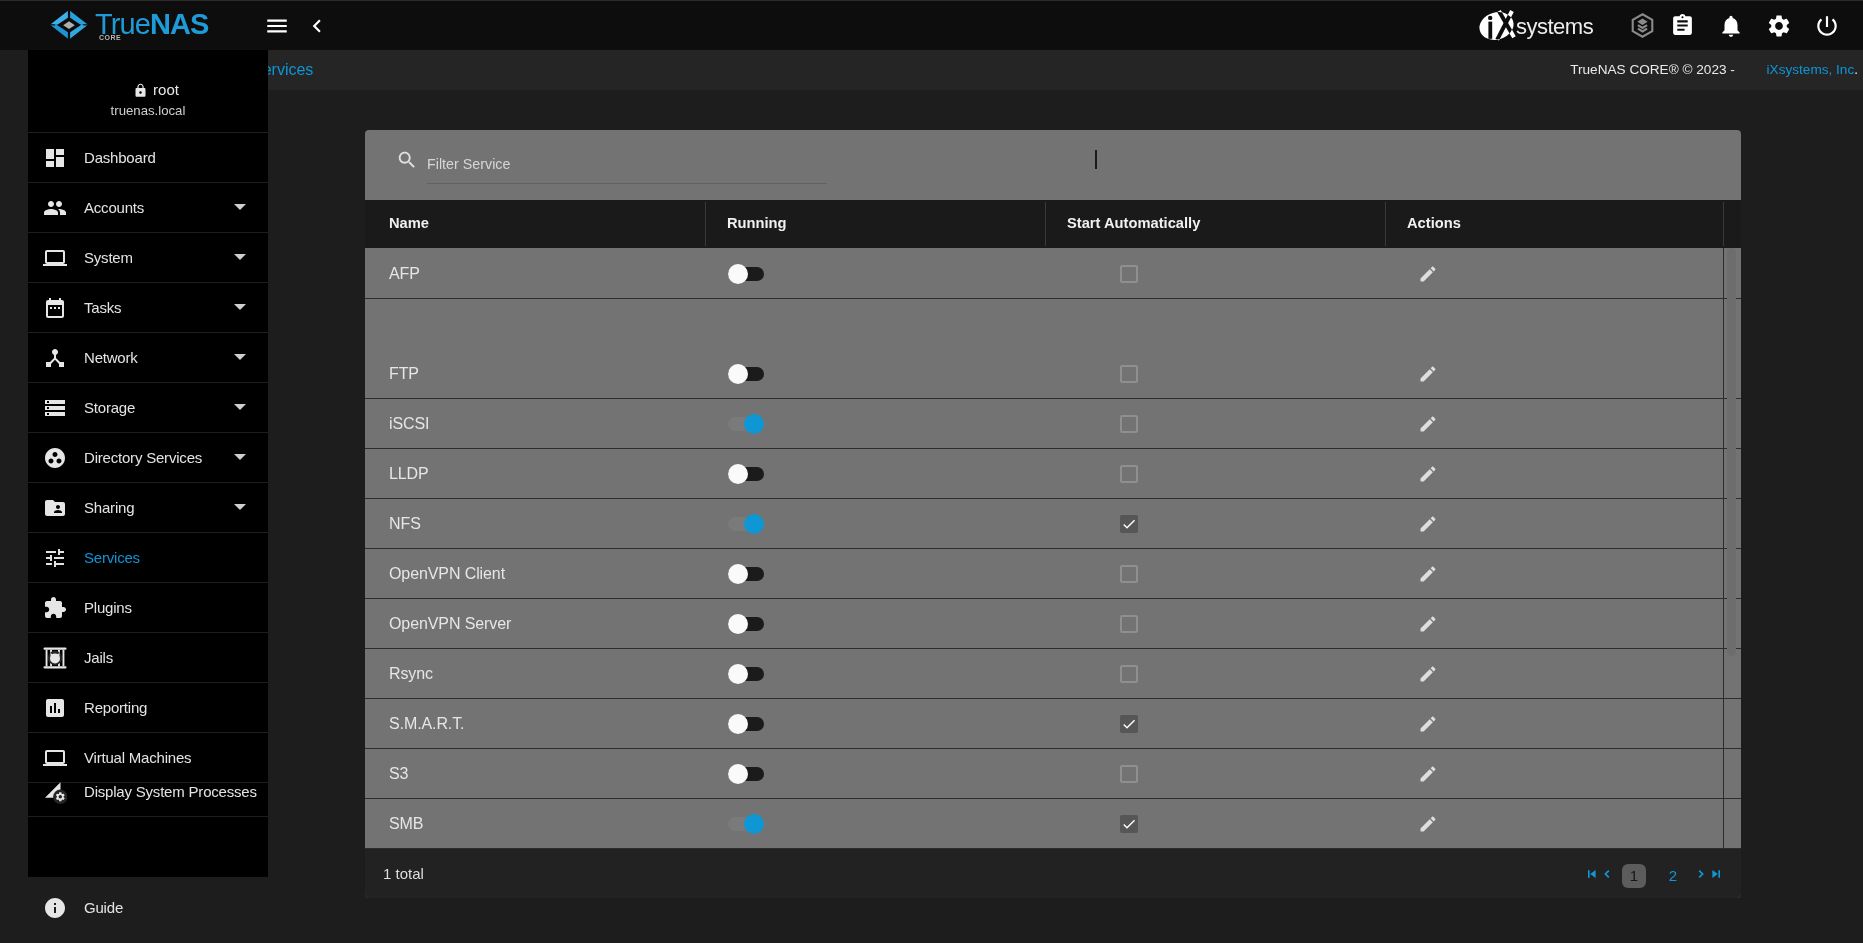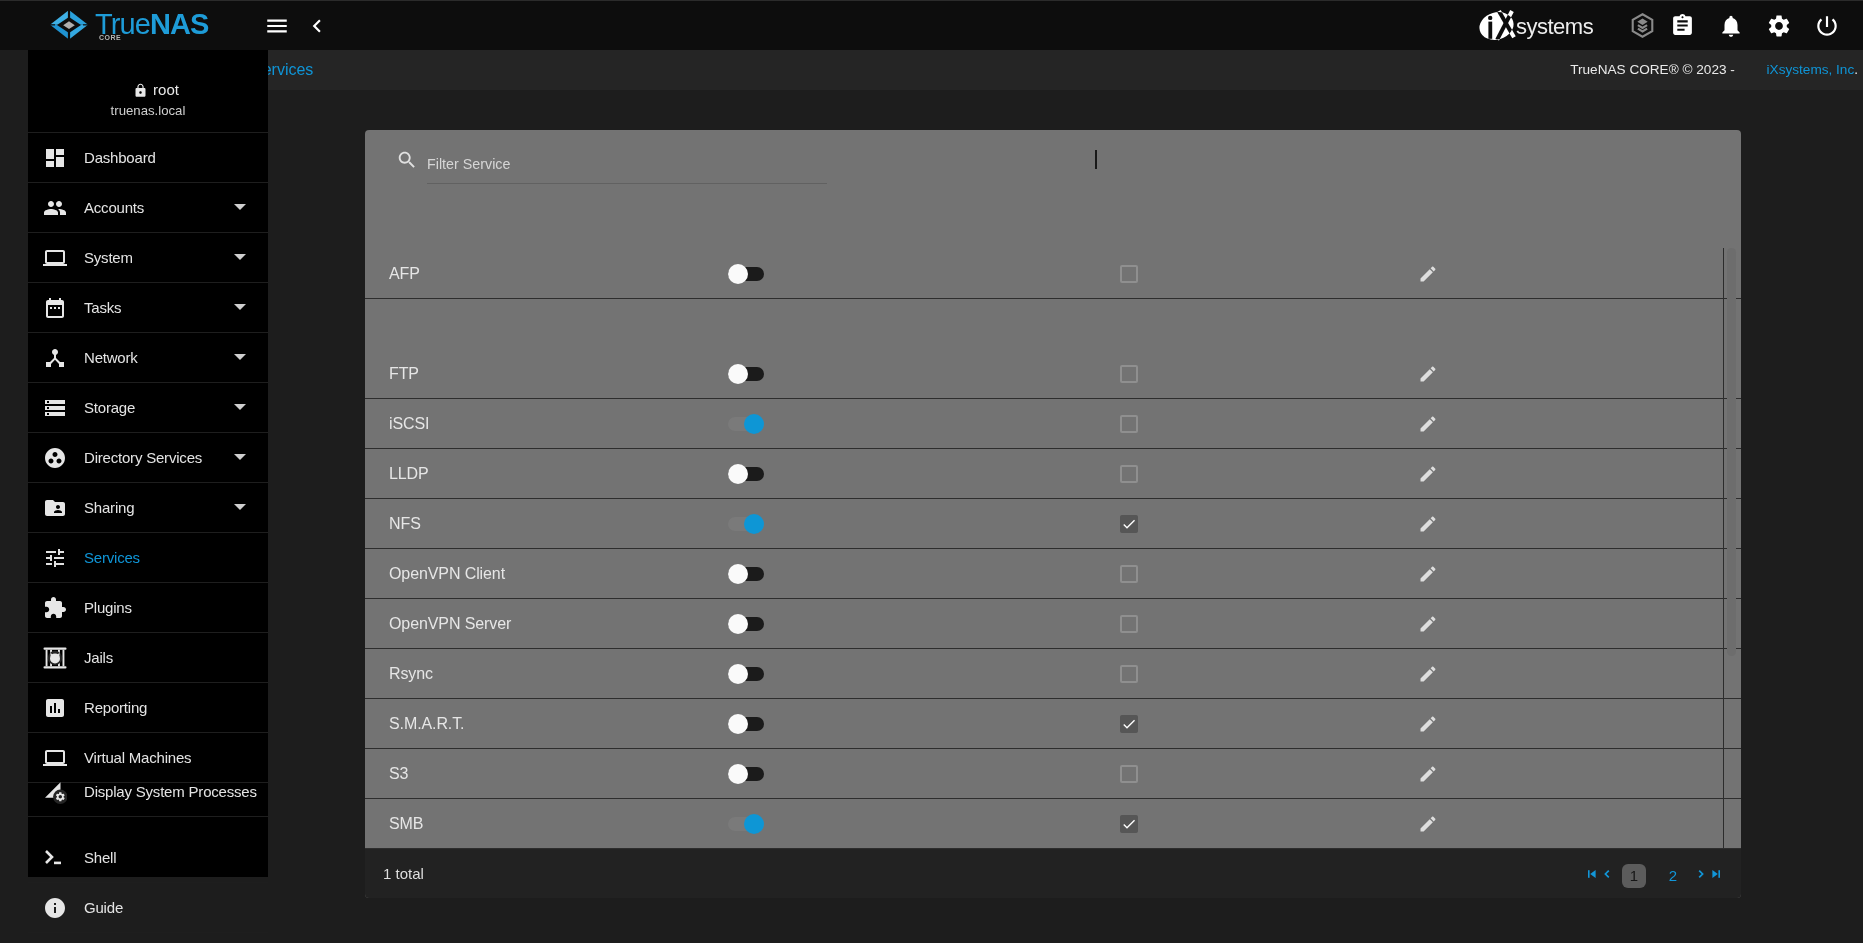--- a/index.html
+++ b/index.html
@@ -247,43 +247,46 @@
   <div class="nav" style="top:717px">
     <svg class="nicon" viewBox="0 0 24 24">
       <polygon points="2,17.8 17.5,2.2 17.5,17.8" fill="#e6e6e6"></polygon>
       <circle cx="17.3" cy="16.8" r="7.2" fill="#252525"></circle>
       <g transform="translate(11.66,11.16) scale(0.47)" fill="#e6e6e6">
         <path fill-rule="evenodd" d="M19.14 12.94c.04-.3.06-.61.06-.94 0-.32-.02-.64-.07-.94l2.03-1.58c.18-.14.23-.41.12-.61l-1.92-3.32c-.12-.22-.37-.29-.59-.22l-2.39.96c-.5-.38-1.03-.7-1.62-.94l-.36-2.54c-.04-.24-.24-.41-.48-.41h-3.84c-.24 0-.43.17-.47.41l-.36 2.54c-.59.24-1.13.57-1.62.94l-2.39-.96c-.22-.08-.47 0-.59.22L2.74 8.87c-.12.21-.08.47.12.61l2.03 1.58c-.05.3-.09.63-.09.94s.02.64.07.94l-2.03 1.58c-.18.14-.23.41-.12.61l1.92 3.32c.12.22.37.29.59.22l2.39-.96c.5.38 1.03.7 1.62.94l.36 2.54c.05.24.24.41.48.41h3.84c.24 0 .44-.17.47-.41l.36-2.54c.59-.24 1.13-.56 1.62-.94l2.39.96c.22.08.47 0 .59-.22l1.92-3.32c.12-.22.07-.47-.12-.61l-2.01-1.58zM12 15.6c-1.98 0-3.6-1.62-3.6-3.6s1.62-3.6 3.6-3.6 3.6 1.62 3.6 3.6-1.62 3.6-3.6 3.6z"></path>
       </g>
     </svg>
     <span class="nlabel">Display System Processes</span>
   </div>
-  <div class="nav" style="top:783px">
-    <svg class="nicon" viewBox="0 0 24 24">
-      <path d="M3 5l6 6-6 6" fill="none" stroke="#e6e6e6" stroke-width="2.6"></path>
-      <rect x="11" y="15.6" width="7" height="2.6" fill="#e6e6e6"></rect>
-    </svg>
-    <span class="nlabel">Shell</span>
-  </div>
   <div class="nav" style="top:833px">
     <svg class="nicon" viewBox="0 0 24 24" fill="#e6e6e6">
         <path d="M12 2C6.48 2 2 6.48 2 12s4.48 10 10 10 10-4.48 10-10S17.52 2 12 2zm1 15h-2v-6h2v6zm0-8h-2V7h2v2z"></path>
       </svg>
     <span class="nlabel">Guide</span>
   </div>
 </div>
 
 <div id="card">
   <div id="filter">
     <svg class="abs" style="left:31px;top:19px" width="22" height="22" viewBox="0 0 24 24" fill="#e0e0e0">
         <path d="M15.5 14h-.79l-.28-.27C15.41 12.59 16 11.11 16 9.5 16 5.91 13.09 3 9.5 3S3 5.91 3 9.5 5.91 16 9.5 16c1.61 0 3.09-.59 4.23-1.57l.27.28v.79l5 4.99L20.49 19l-4.99-5zm-6 0C7.01 14 5 11.99 5 9.5S7.01 5 9.5 5 14 7.01 14 9.5 11.99 14 9.5 14z"></path>
       </svg>
     <span class="fi-label">Filter Service</span>
     <div class="fi-line"></div>
     <div class="fi-div"></div>
+  </div>
+  <div id="thead">
+    <span class="th" style="left:24px">Name</span>
+    <span class="th" style="left:362px">Running</span>
+    <span class="th" style="left:702px">Start Automatically</span>
+    <span class="th" style="left:1042px">Actions</span>
+    <div class="sep" style="left:340px"></div>
+    <div class="sep" style="left:680px"></div>
+    <div class="sep" style="left:1020px"></div>
+    <div class="sep" style="left:1358px"></div>
   </div>
   <div id="rows">
     <div class="row" style="top:0px">
       <span class="nm">AFP</span>
       <span class="tog ">
           <span class="track"></span>
           <span class="thumb"></span>
         </span>
       <span class="cb "></span>
       <svg class="pen" viewBox="0 0 24 24" fill="#dedede">

